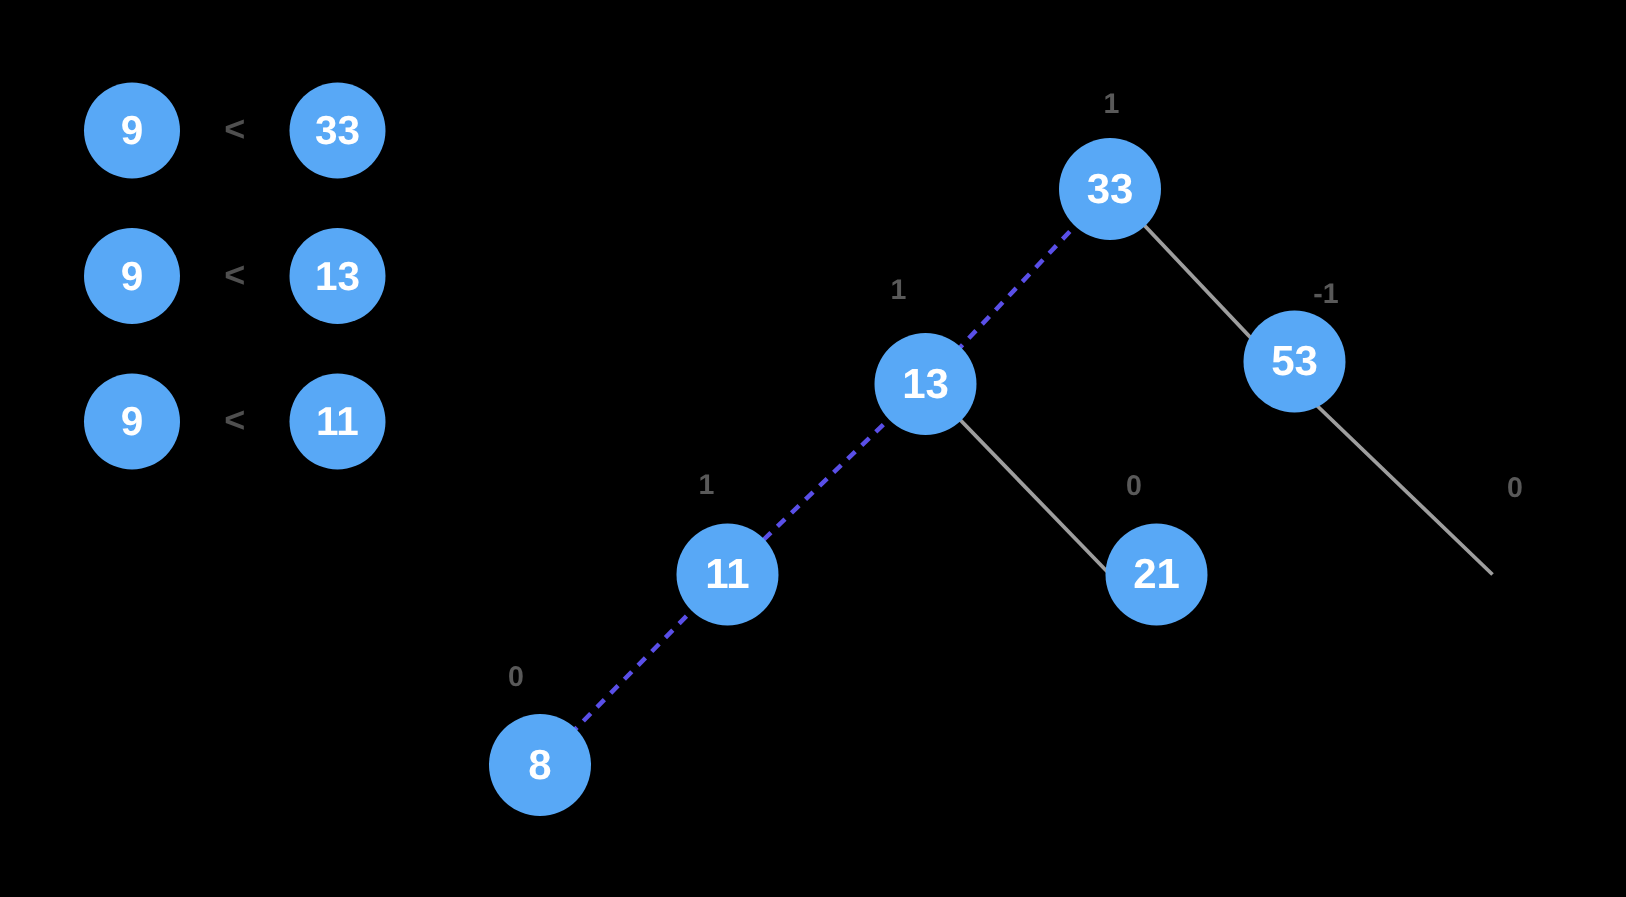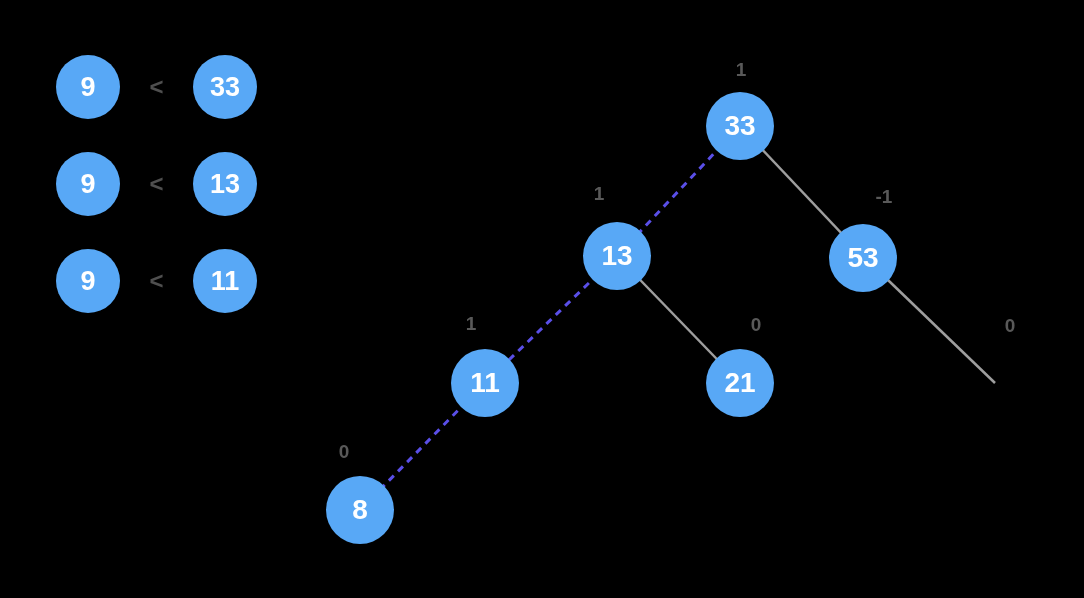--- a/index.html
+++ b/index.html
@@ -109,27 +109,27 @@
     <line x1="485" y1="383" x2="360" y2="510" stroke="#5a4fe8" stroke-width="3" stroke-dasharray="7 6"></line>
     <line x1="863" y1="256" x2="995" y2="383" stroke="#9e9e9e" stroke-width="2.5"></line>
   </svg>
 
   <div class="node" style="left:706px; top:92px">
     <span>33</span>
   </div>
   <div class="node" style="left:583px; top:222px">
     <span>13</span>
   </div>
-  <div class="node" style="left:829px; top:224px">
+  <div class="node" style="left:829px; top:207px">
     <span>53</span>
   </div>
   <div class="node" style="left:451px; top:349px">
     <span>11</span>
   </div>
-  <div class="node" style="left:706px; top:349px">
+  <div class="node" style="left:737px; top:349px">
     <span>21</span>
   </div>
   <div class="node" style="left:326px; top:476px">
     <span>8</span>
   </div>
 
   <span class="balance" style="left:741px;  top:70px">1</span>
   <span class="balance" style="left:599px;  top:194px">1</span>
   <span class="balance" style="left:884px;  top:197px">-1</span>
   <span class="balance" style="left:471px;  top:324px">1</span>

